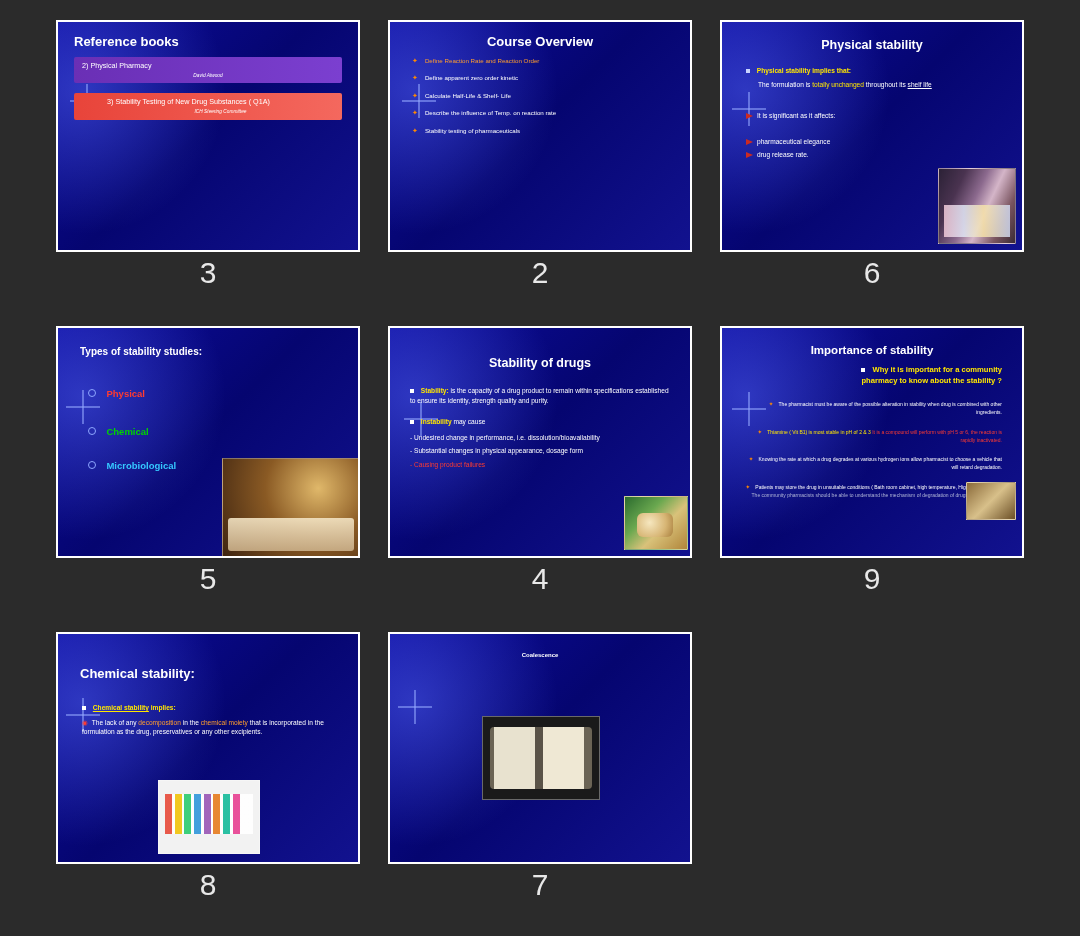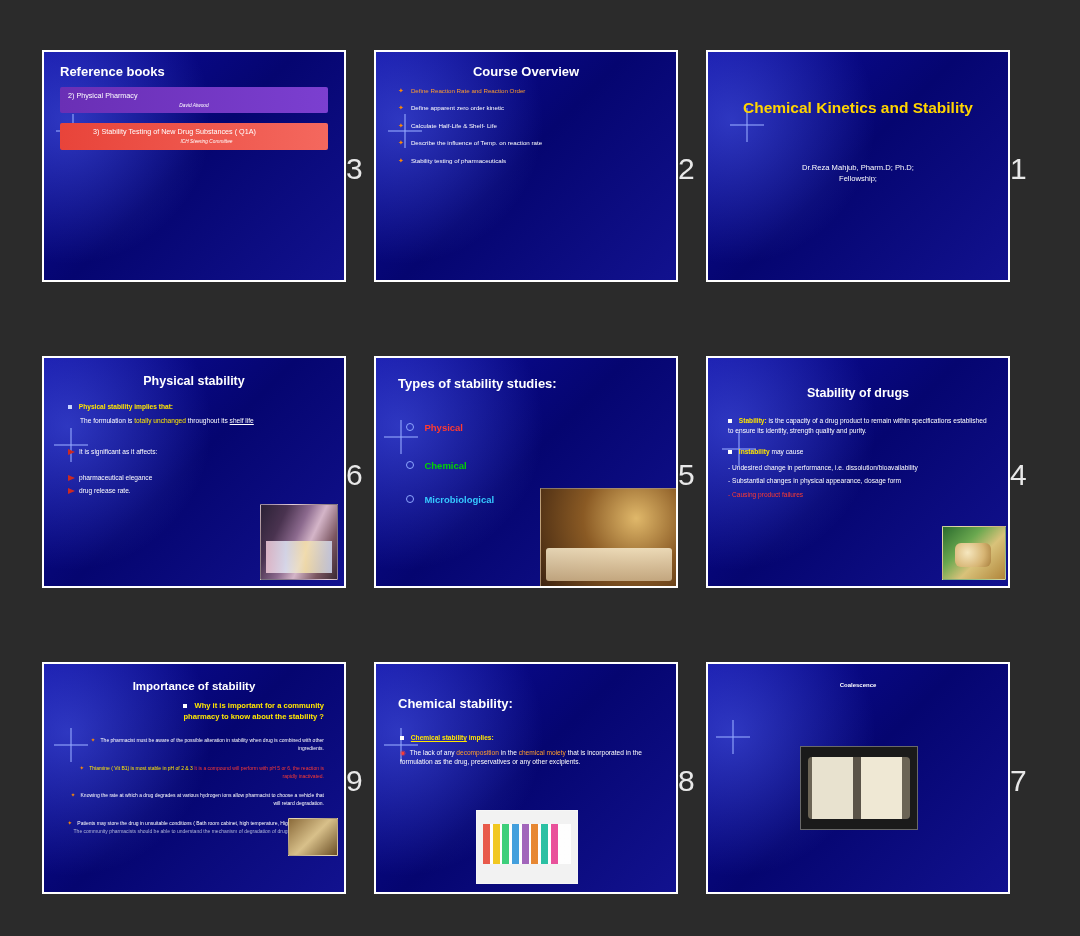--- a/index.html
+++ b/index.html
@@ -13,21 +13,21 @@
     display:grid;
     grid-template-columns:repeat(3, 332px);
     grid-template-rows:repeat(3, 292px);
     justify-content:center;
     align-content:start;
     padding-top:20px;
     column-gap:0px;
     row-gap:14px;
   }
   .cell{
-    display:flex;flex-direction:row;align-items:center;
+    display:flex;flex-direction:column;align-items:center;
   }
   .slide{
     width:304px;height:232px;
     background:#00008f;
     border:2px solid #ffffff;
     position:relative;
     overflow:hidden;
     box-sizing:border-box;
   }
   .slide .bg{
@@ -204,32 +204,20 @@
           <div class="b-row">
             <span class="b-di">✦</span>
             <span class="b-txt wh">Stability testing of pharmaceuticals</span>
           </div>
         </div>
       </div>
     </div>
     <div class="pg-num">2</div>
   </div>
 
-  <div class="cell">
-    <div class="slide">
-      <div class="bg"></div>
-      <div class="sparkle" style="left:22px;top:56px;"></div>
-      <div class="inner">
-        <div class="s1-title">Chemical Kinetics and Stability</div>
-        <div class="s1-sub">Dr.Reza Mahjub, Pharm.D; Ph.D;</div>
-        <div class="s1-sub" style="margin-top:0;">Fellowship;</div>
-      </div>
-    </div>
-    <div class="pg-num">1</div>
-  </div>
 
   <div class="cell">
     <div class="slide">
       <div class="bg"></div>
       <div class="sparkle" style="left:10px;top:70px;"></div>
       <div class="inner">
         <div class="t-title-center" style="font-size:12.5px;margin-top:8px;">Physical stability</div>
         <div style="margin:14px 8px 0 14px;">
           <div class="sm">
             <span class="sq sq-dark"></span>
@@ -252,21 +240,21 @@
       </div>
     </div>
     <div class="pg-num">6</div>
   </div>
 
   <div class="cell">
     <div class="slide">
       <div class="bg"></div>
       <div class="sparkle" style="left:8px;top:62px;"></div>
       <div class="inner">
-        <div class="t-title-left" style="font-size:13px;margin:10px 0 0 12px;">Types of stability studies:</div>
+        <div class="t-title-left" style="font-size:10px;margin:10px 0 0 12px;">Types of stability studies:</div>
         <div style="margin:26px 0 0 20px;">
           <div style="margin-bottom:20px;">
             <span class="circ"></span>
             <span class="bold rd" style="font-size:9.5px;">Physical</span>
           </div>
           <div style="margin-bottom:16px;">
             <span class="circ"></span>
             <span class="bold gr" style="font-size:9.5px;">Chemical</span>
           </div>
           <div>

